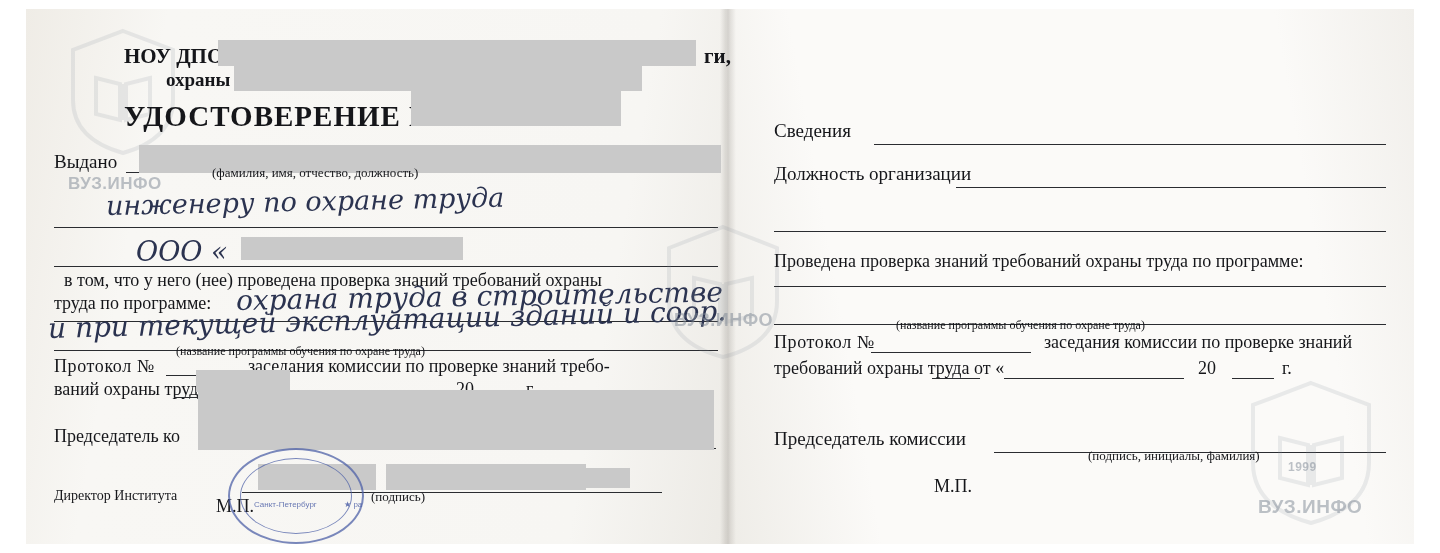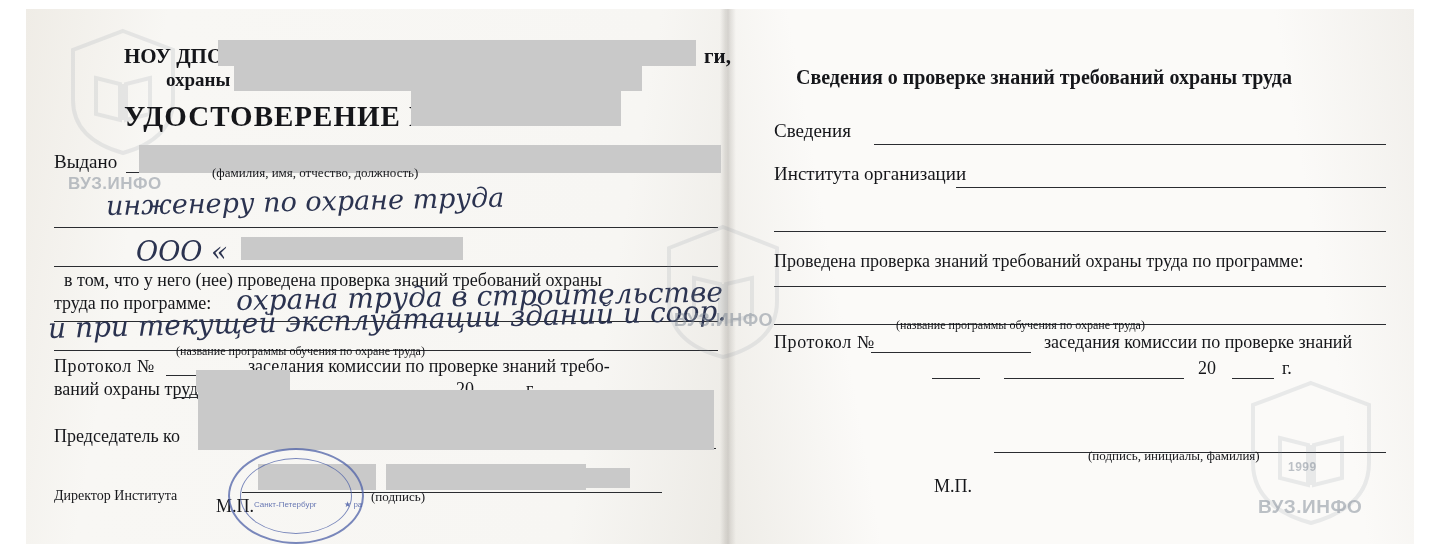--- a/index.html
+++ b/index.html
@@ -215,44 +215,45 @@
 
     <div class="wm wm-shield" style="left:638px; top:216px; width:118px; height:136px;">
       <svg width="118" height="136" viewBox="0 0 118 136">
         <path d="M59 3 L113 24 L113 77 C113 111 86 126 59 133 C32 126 5 111 5 77 L5 24 Z" fill="none" stroke="#8a939e" stroke-width="4"></path>
         <path d="M30 54 L56 60 L56 98 L30 92 Z M88 54 L62 60 L62 98 L88 92 Z" fill="none" stroke="#8a939e" stroke-width="4"></path>
         <path d="M59 60 L59 98" stroke="#8a939e" stroke-width="4"></path>
       </svg>
     </div>
     <div class="wm-text" style="left:648px; top:302px; font-size:18px;">ВУЗ.ИНФО</div>
 
-    <div class="t bold" style="left:770px; top:58px; font-size:20px;">Сведения о проверке знаний требований охраны труда</div>
 
     <div class="t" style="left:748px; top:112px; font-size:19px;">Сведения</div>
     <div class="ln" style="left:848px; top:136px; width:512px;"></div>
 
-    <div class="t" style="left:748px; top:155px; font-size:19px;">Института организации</div>
+    <div class="t" style="left:748px; top:155px; font-size:19px;">Должность организации</div>
     <div class="ln" style="left:930px; top:179px; width:430px;"></div>
     <div class="ln" style="left:748px; top:223px; width:612px;"></div>
 
     <div class="t" style="left:748px; top:243px; font-size:18px;">Проведена проверка знаний требований охраны труда по программе:</div>
     <div class="ln" style="left:748px; top:278px; width:612px;"></div>
     <div class="ln" style="left:748px; top:316px; width:612px;"></div>
     <div class="t tiny" style="left:870px; top:310px;">(название программы обучения по охране труда)</div>
 
     <div class="t" style="left:748px; top:324px; font-size:18px; letter-spacing:0.6px;">Протокол №</div>
     <div class="ln" style="left:845px; top:344px; width:160px;"></div>
     <div class="t" style="left:1018px; top:324px; font-size:18px;">заседания комиссии по проверке знаний</div>
 
+    <div class="t" style="left:748px; top:350px; font-size:18px;">требований охраны труда от «</div>
     <div class="ln" style="left:906px; top:370px; width:48px;"></div>
     <div class="ln" style="left:978px; top:370px; width:180px;"></div>
     <div class="t" style="left:1172px; top:350px; font-size:18px;">20</div>
     <div class="ln" style="left:1206px; top:370px; width:42px;"></div>
     <div class="t" style="left:1256px; top:350px; font-size:18px;">г.</div>
 
+    <div class="t" style="left:748px; top:420px; font-size:19px;">Председатель комиссии</div>
     <div class="ln" style="left:968px; top:444px; width:392px;"></div>
     <div class="t small" style="left:1050px; top:440px;margin-left:12px;">(подпись, инициалы, фамилия)</div>
 
     <div class="t" style="left:908px; top:468px; font-size:18px;">М.П.</div>
 
     <div class="wm wm-shield" style="left:1222px; top:372px; width:126px; height:146px;">
       <svg width="126" height="146" viewBox="0 0 126 146">
         <path d="M63 3 L121 25 L121 83 C121 119 92 135 63 143 C34 135 5 119 5 83 L5 25 Z" fill="none" stroke="#8a939e" stroke-width="4"></path>
         <path d="M32 58 L60 65 L60 105 L32 98 Z M94 58 L66 65 L66 105 L94 98 Z" fill="none" stroke="#8a939e" stroke-width="4"></path>
         <path d="M63 65 L63 105" stroke="#8a939e" stroke-width="4"></path>

